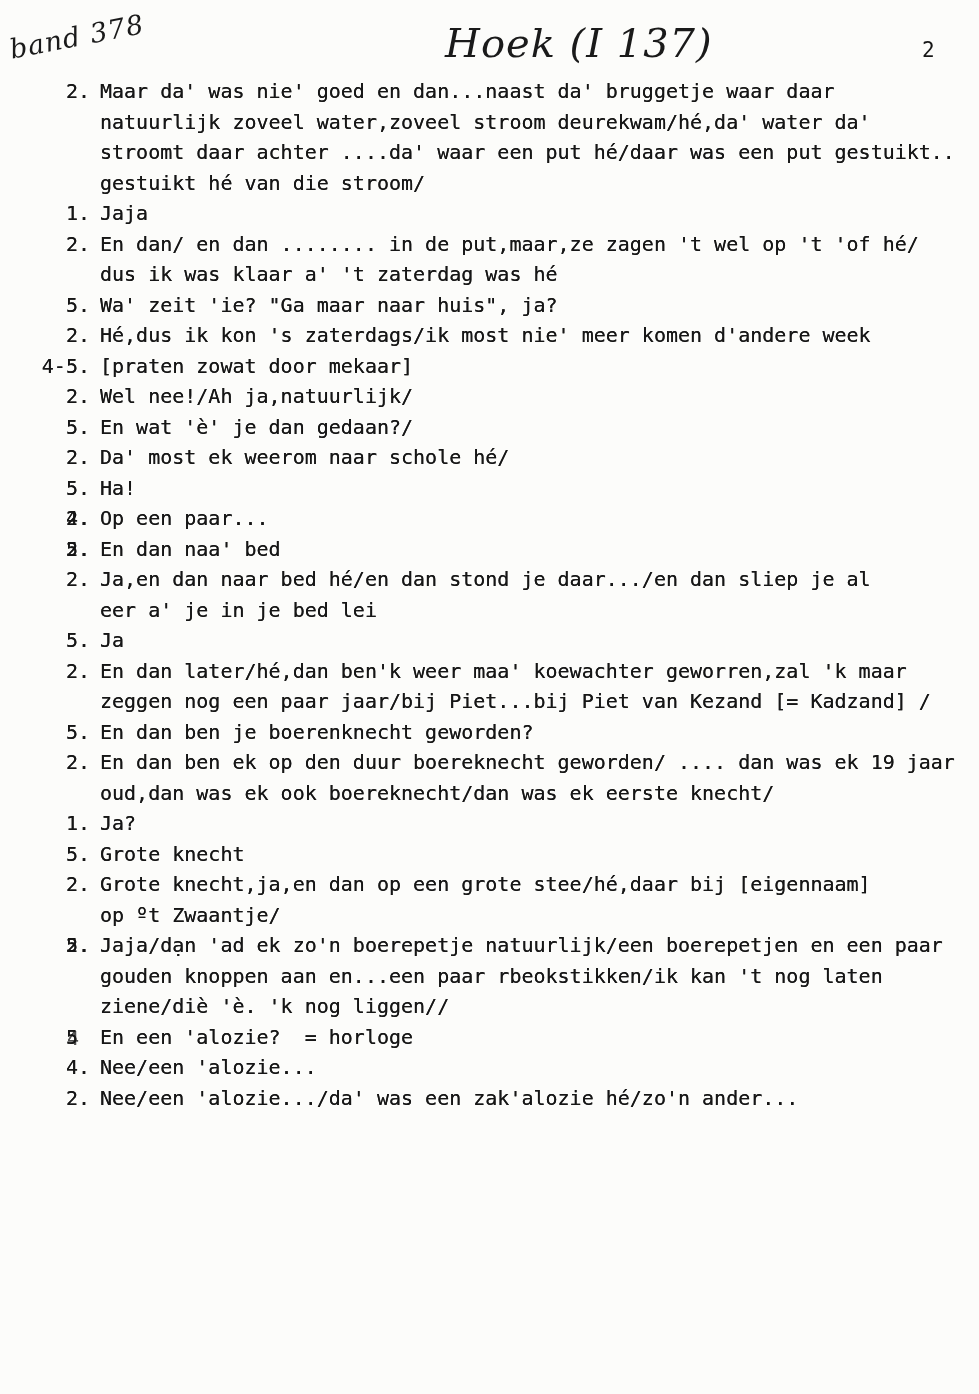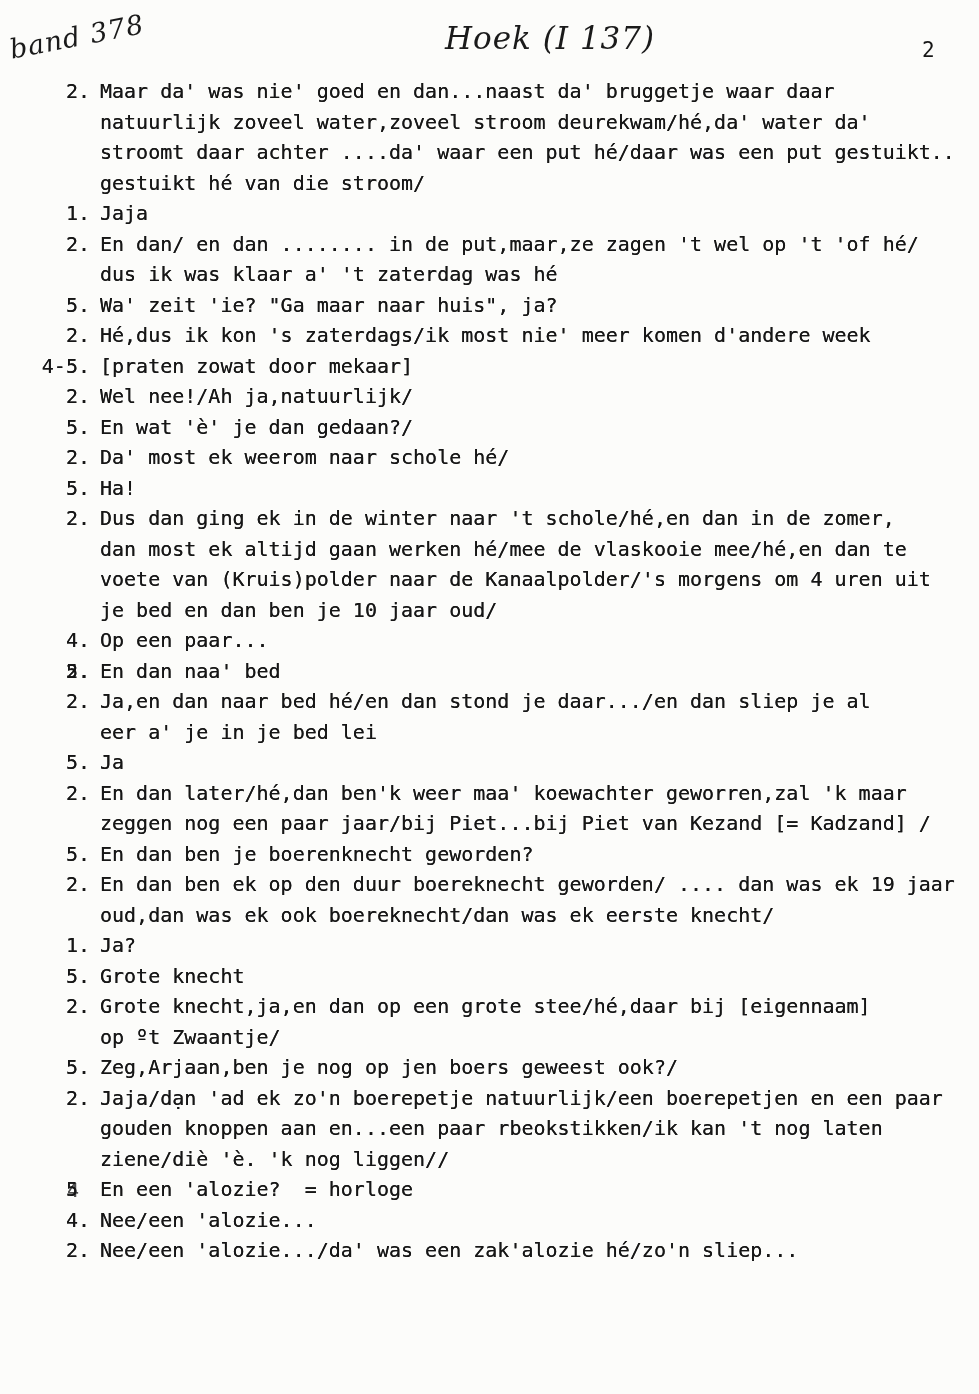--- a/index.html
+++ b/index.html
@@ -28,21 +28,21 @@
     top: 34px;
     font-size: 27px;
     transform: rotate(-11deg);
     transform-origin: left center;
     letter-spacing: 1px;
   }
   .title-annotation {
     position: absolute;
     left: 445px;
     top: 20px;
-    font-size: 31px;
+    font-size: 40px;
     letter-spacing: 1px;
   }
   .page-number {
     position: absolute;
     left: 922px;
     top: 38px;
     font-family: "DejaVu Sans Mono", monospace;
     font-size: 21px;
   }
   
@@ -144,24 +144,20 @@
       <span class="utt-text">Da' most ek weerom naar schole hé/</span>
     </div>
 
     <div class="utterance">
       <span class="speaker">5.</span>
       <span class="utt-text">Ha!</span>
     </div>
 
     <div class="utterance">
       <span class="speaker">2.</span>
-      <span class="utt-text">Dus dan ging ek in de winter naar 't schole/hé,en dan in de zomer,
-dan most ek altijd gaan werken hé/mee de vlaskooie mee/hé,en dan te
-voete van (Kruis)polder naar de Kanaalpolder/'s morgens om 4 uren uit
-je bed en dan ben je 10 jaar oud/</span>
     </div>
 
     <div class="utterance">
       <span class="speaker">4.</span>
       <span class="utt-text">Op een paar...</span>
     </div>
 
     <div class="utterance">
       <span class="speaker">2.</span>
     </div>
@@ -210,21 +206,20 @@
     </div>
 
     <div class="utterance">
       <span class="speaker">2.</span>
       <span class="utt-text">Grote knecht,ja,en dan op een grote stee/hé,daar bij [eigennaam]
 op ºt Zwaantje/</span>
     </div>
 
     <div class="utterance">
       <span class="speaker">5.</span>
-      <span class="utt-text">Zeg,Arjaan,ben je nog op jen boers geweest ook?/</span>
     </div>
 
     <div class="utterance">
       <span class="speaker">2.</span>
       <span class="utt-text">Jaja/dạn 'ad ek zo'n boerepetje natuurlijk/een boerepetjen en een paar
 gouden knoppen aan en...een paar rbeokstikken/ik kan 't nog laten
 ziene/diè 'è. 'k nog liggen//</span>
     </div>
 
     <div class="utterance">
@@ -232,17 +227,17 @@
       <span class="utt-text">En een 'alozie?  = horloge</span>
     </div>
 
     <div class="utterance">
       <span class="speaker">4.</span>
       <span class="utt-text">Nee/een 'alozie...</span>
     </div>
 
     <div class="utterance">
       <span class="speaker">2.</span>
-      <span class="utt-text">Nee/een 'alozie.../da' was een zak'alozie hé/zo'n sliep...</span>
+      <span class="utt-text">Nee/een 'alozie.../da' was een zak'alozie hé/zo'n ander...</span>
     </div>
   </div>
 
 </div>
 
 </body></html>

